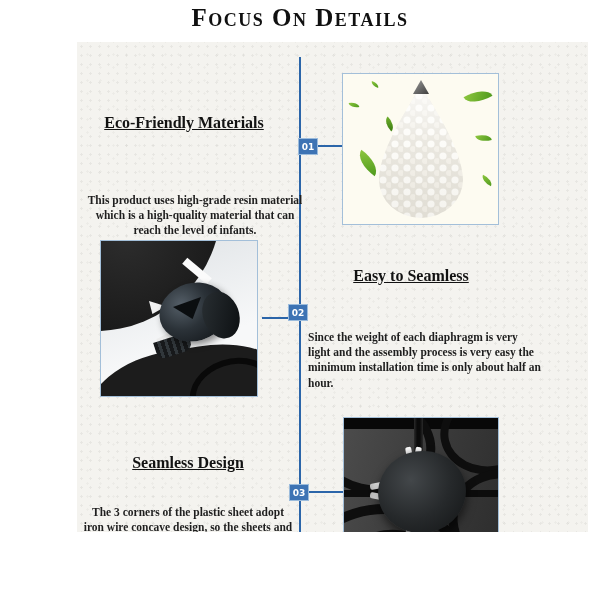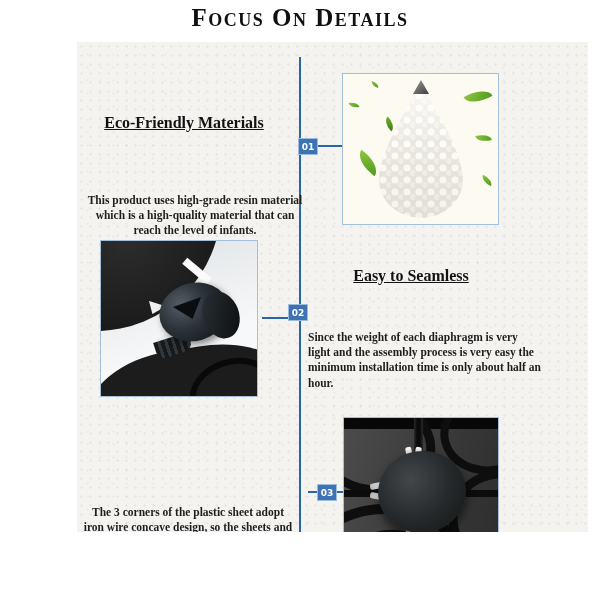--- a/index.html
+++ b/index.html
@@ -18,21 +18,21 @@
          font-weight:700;font-size:25px;letter-spacing:1.5px;color:#101010;}
 
   
   .vline{left:299px;top:57px;width:2px;height:523px;background:#2b65a9;}
   .hline{height:2px;background:#2b65a9;}
   .hline1{left:309px;top:145px;width:33px;}
   .hline2{left:262px;top:317px;width:27px;}
   .hline3{left:308px;top:491px;width:35px;}
   .badge{width:18px;height:15px;background:#3d73b4;border:1px solid #9cbcdc;color:#fff;
          font:700 9px "DejaVu Sans",sans-serif;display:flex;align-items:center;justify-content:center;}
-  .badge1{left:290px;top:138px;margin-left:8px;} .badge2{left:288px;top:304px;} .badge3{left:289px;top:484px;margin-left:28px;}
+  .badge1{left:290px;top:138px;margin-left:8px;} .badge2{left:288px;top:304px;} .badge3{left:289px;top:484px;}
 
   .h2{font-size:16px;font-weight:700;text-align:center;color:#121212;text-decoration:underline;}
   .h2-1{left:77px;top:114px;width:214px;}
   .h2-2{left:305px;top:267px;width:212px;}
   .h2-3{left:81px;top:454px;width:214px;}
   .body{font-size:11.5px;font-weight:700;line-height:1.32;color:#1e1e1e;}
   .body1{left:83px;top:165px;width:224px;text-align:center;margin-top:28px;}
   .body2{left:308px;top:330px;width:234px;text-align:left;}
   .body3{left:82px;top:505px;width:212px;text-align:center;}
 
@@ -157,20 +157,21 @@
     <div class="abs p2loop"></div>
     <div class="abs sliver1"></div>
     <div class="abs sliver2"></div>
     <div class="abs sliver3"></div>
     <div class="abs ridges"></div>
     <div class="abs knob"></div>
     <div class="abs knobside"></div>
     <div class="abs knobnotch"></div>
   </div>
 
+  <div class="abs h2 h2-3">Seamless Design</div>
   <div class="abs body body3">The 3 corners of the plastic sheet adopt iron wire concave design, so the sheets and connectors are tightly connected.</div>
 
   <div class="abs photo img3">
     <div class="abs p3topband"></div>
     <div class="loop lp1"></div>
     <div class="loop lp2"></div>
     <div class="loop lp3"></div>
     <div class="loop lp3b"></div>
     <div class="loop lp4"></div>
     <div class="abs p3vseam"></div>

